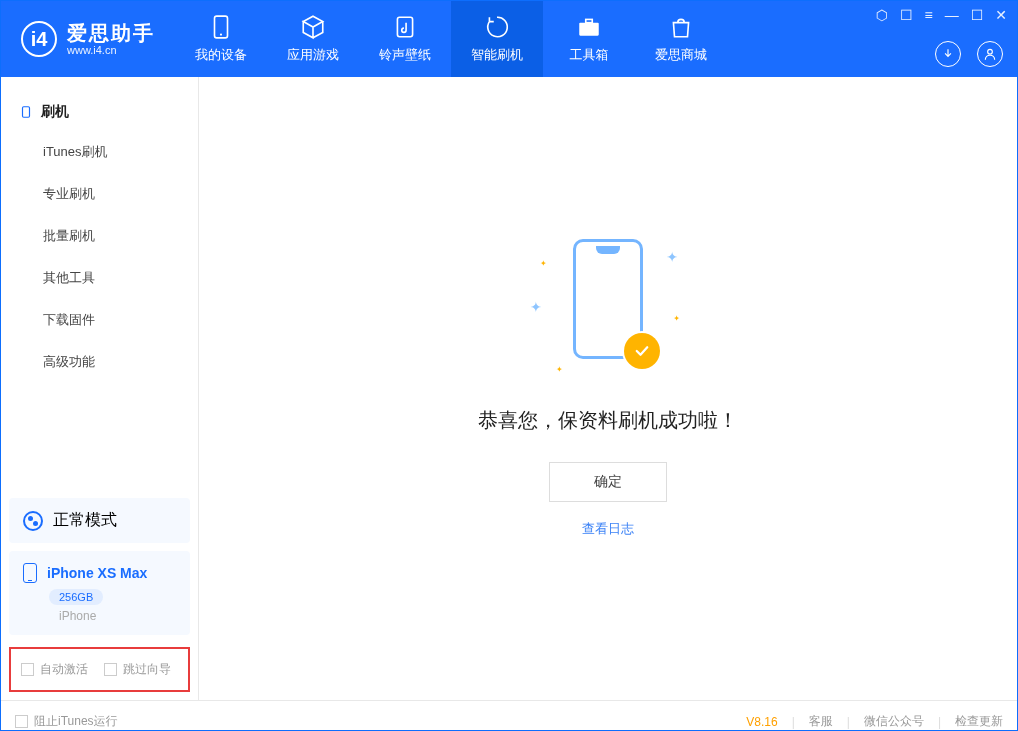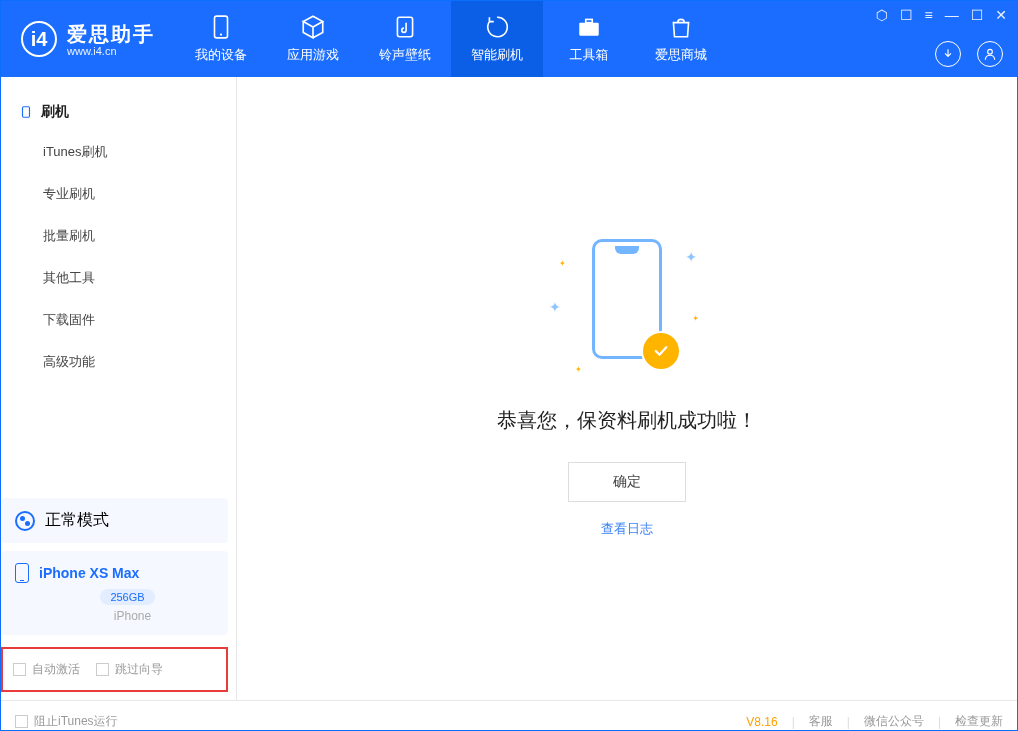--- a/index.html
+++ b/index.html
@@ -1,44 +1,44 @@
 <!DOCTYPE html>
 <html><head>
 <meta charset="utf-8">
 <style>
 * { margin: 0; padding: 0; box-sizing: border-box; font-family: "Microsoft YaHei", Arial, sans-serif; }
 body { background: #fff; width: 1018px; height: 731px; overflow: hidden; border: 1px solid #0d6efd; }
 
 
 .header { background: #1a6dff; height: 76px; display: flex; align-items: center; color: #fff; position: relative; }
-.logo-area { display: flex; align-items: flex-end; padding: 0 20px; }
+.logo-area { display: flex; align-items: center; padding: 0 20px; }
 .logo-icon { width: 36px; height: 36px; border: 2.5px solid #fff; border-radius: 50%; display: flex; align-items: center; justify-content: center; font-weight: bold; font-size: 20px; margin-right: 10px; }
 .logo-text { font-size: 20px; font-weight: bold; letter-spacing: 2px; line-height: 1.1; }
 .logo-sub { font-size: 11px; opacity: 0.9; display: block; }
 .nav-tabs { display: flex; height: 100%; }
 .nav-tab { width: 92px; height: 100%; display: flex; flex-direction: column; align-items: center; justify-content: center; cursor: pointer; font-size: 13px; }
 .nav-tab.active { background: #0b5fe6; }
 .nav-tab-icon { width: 26px; height: 26px; margin-bottom: 6px; display: flex; align-items: center; justify-content: center; }
 .nav-tab-icon svg { width: 26px; height: 26px; fill: #fff; }
 .header-right { position: absolute; right: 14px; top: 40px; display: flex; gap: 16px; }
 .header-right-icon { width: 26px; height: 26px; border: 1.5px solid #fff; border-radius: 50%; display: flex; align-items: center; justify-content: center; cursor: pointer; }
 .window-controls { position: absolute; right: 10px; top: 6px; display: flex; gap: 12px; font-size: 14px; }
 .window-controls span { cursor: pointer; opacity: 0.9; }
 
 
 .body { display: flex; height: calc(100% - 76px - 30px); }
-.sidebar { width: 236px; border-right: 1px solid #e8e8e8; display: flex; flex-direction: column; }
+.sidebar { width: 198px; border-right: 1px solid #e8e8e8; display: flex; flex-direction: column; }
 .sidebar-scroll { flex: 1; padding-top: 16px; }
 .section-header { display: flex; align-items: center; padding: 10px 18px; font-size: 14px; color: #222; font-weight: bold; }
 .section-header-icon { width: 14px; height: 14px; margin-right: 8px; }
 .section-items { }
 .section-item { padding: 12px 18px 12px 42px; font-size: 13px; color: #444; cursor: pointer; }
 .section-item.active { color: #1a6dff; }
 
-.sidebar-bottom { padding: 0 8px 0 0; text-align: center; }
+.sidebar-bottom { padding: 0 8px 0 8px; }
 .mode-card { background: #f5f9ff; border-radius: 4px; padding: 12px 14px; display: flex; align-items: center; gap: 10px; margin-bottom: 8px; }
 .mode-icon { width: 20px; height: 20px; border: 2px solid #1a6dff; border-radius: 50%; position: relative; }
 .mode-icon::before, .mode-icon::after { content: ''; position: absolute; background: #1a6dff; border-radius: 50%; }
 .mode-icon::before { width: 5px; height: 5px; top: 3px; left: 3px; }
 .mode-icon::after { width: 5px; height: 5px; bottom: 3px; right: 3px; }
 .device-card { background: #f5f9ff; border-radius: 4px; padding: 12px 14px; }
 .device-row { display: flex; align-items: center; gap: 10px; }
 .device-name { color: #1a6dff; font-weight: bold; font-size: 14px; }
 .device-storage { display: inline-block; background: #e2edff; color: #1a6dff; font-size: 11px; padding: 2px 10px; border-radius: 10px; margin-top: 6px; margin-left: 26px; }
 .device-type { color: #aaa; font-size: 12px; margin-top: 4px; margin-left: 36px; }

